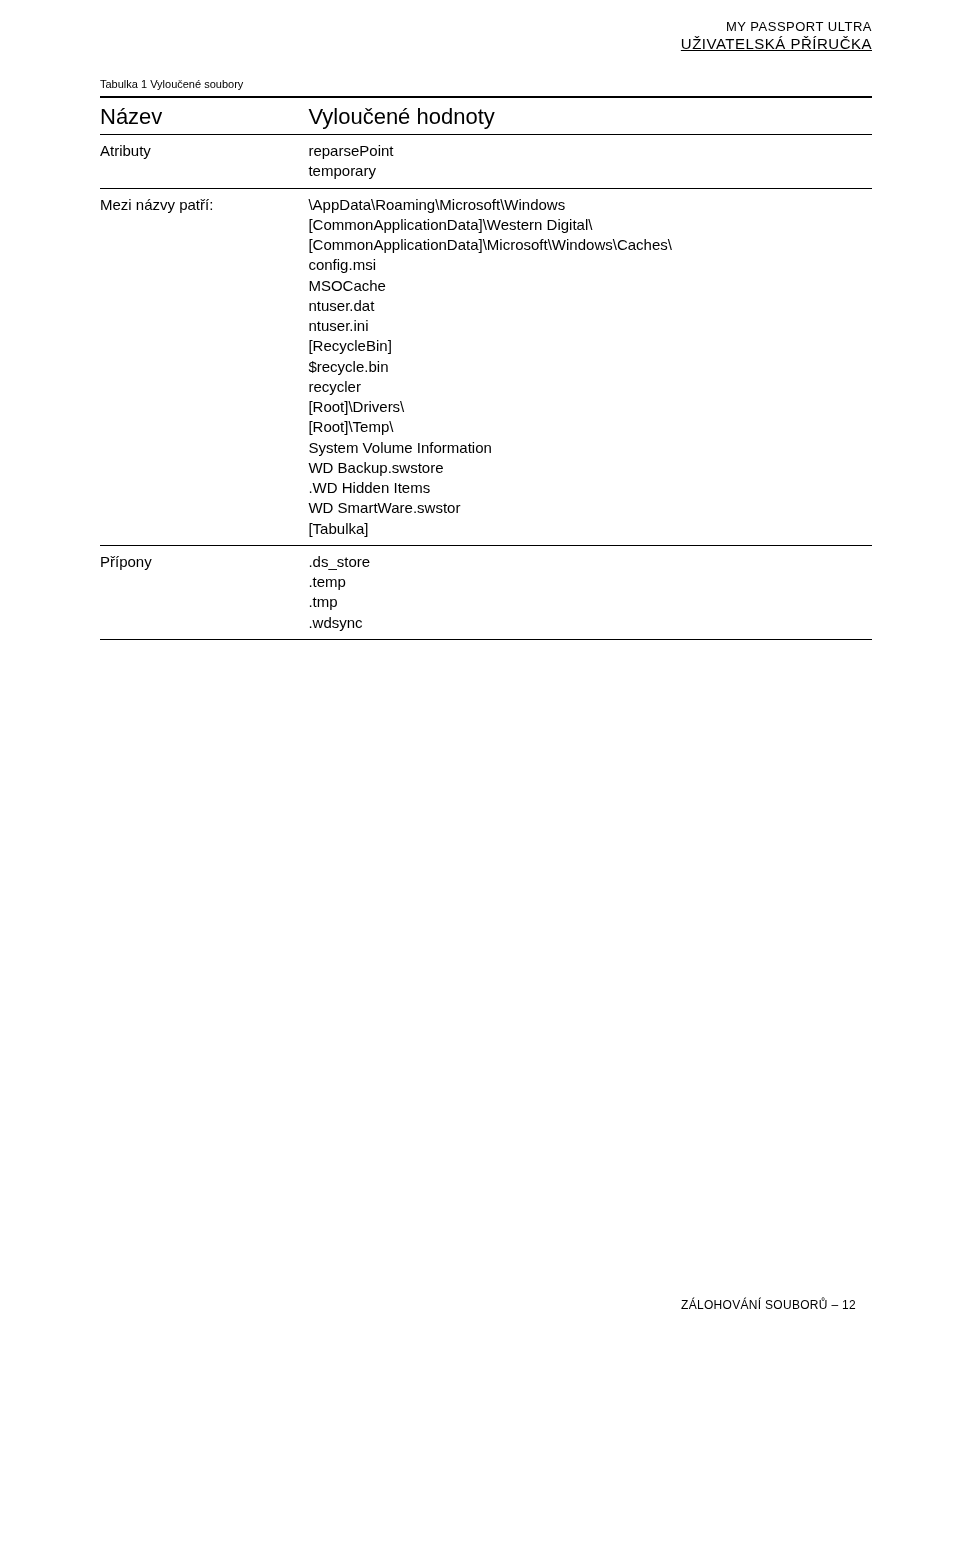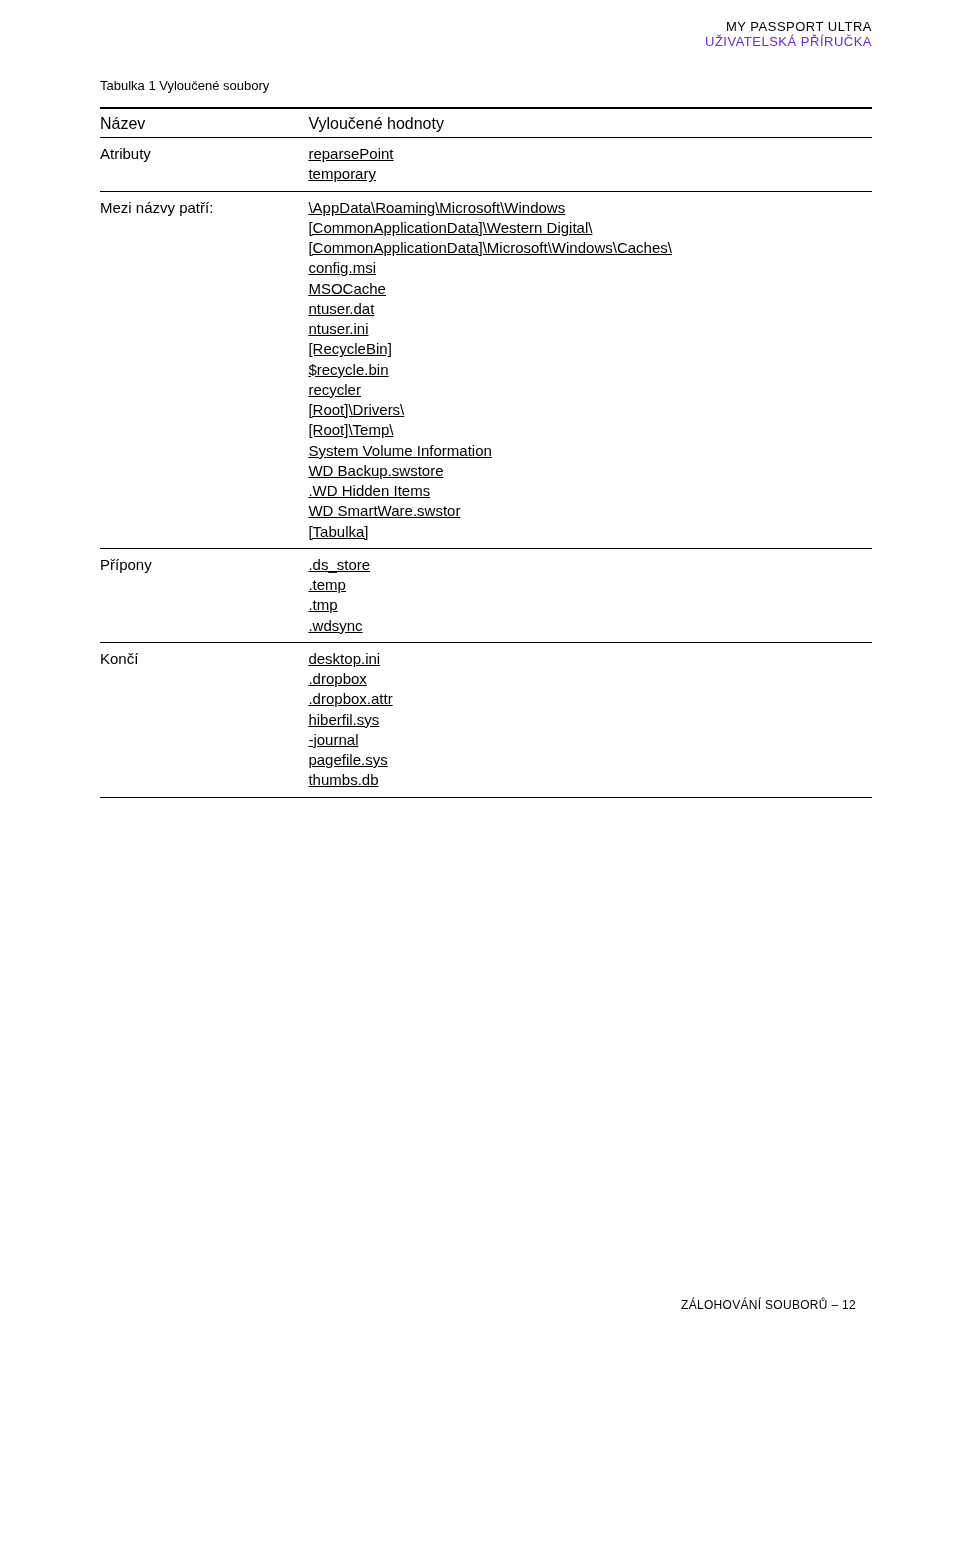--- a/index.html
+++ b/index.html
@@ -23,55 +23,56 @@
     right: 88px;
     text-align: right;
     line-height: 1.15;
   }
   .header-line1 {
     font-size: 13px;
     letter-spacing: 0.5px;
     color: #000;
   }
   .header-line2 {
-    font-size: 13px;
+    font-size: 15px;
     letter-spacing: 0.5px;
-    color: #6d28d9;
+    color: #000000;
+    text-decoration: underline;
   }
   .caption {
-    font-size: 13px;
+    font-size: 11px;
     margin-top: 48px;
-    margin-bottom: 14px;
+    margin-bottom: 6px;
   }
   table.excl {
     width: 100%;
     border-collapse: collapse;
     font-size: 15px;
   }
   table.excl th {
     text-align: left;
     font-weight: normal;
-    font-size: 16px;
+    font-size: 22px;
     padding: 6px 0 4px 0;
     border-top: 2px solid #000;
     border-bottom: 1px solid #000;
   }
   table.excl td {
     vertical-align: top;
     padding: 6px 0;
     border-bottom: 1px solid #000;
     font-size: 15px;
     line-height: 1.35;
   }
   table.excl td.label {
     width: 27%;
     font-size: 15px;
     padding-right: 10px;
   }
-  .val-line { display: block; text-decoration: underline; }
+  .val-line { display: block; }
   .footer {
     position: absolute;
     bottom: 38px;
     right: 104px;
     font-size: 12px;
     letter-spacing: 0.3px;
   }
 </style>
 </head>
 <body>
@@ -124,30 +125,18 @@
         </tr>
         <tr>
           <td class="label">Přípony</td>
           <td>
             <span class="val-line">.ds_store</span>
             <span class="val-line">.temp</span>
             <span class="val-line">.tmp</span>
             <span class="val-line">.wdsync</span>
           </td>
         </tr>
-        <tr>
-          <td class="label">Končí</td>
-          <td>
-            <span class="val-line">desktop.ini</span>
-            <span class="val-line">.dropbox</span>
-            <span class="val-line">.dropbox.attr</span>
-            <span class="val-line">hiberfil.sys</span>
-            <span class="val-line">-journal</span>
-            <span class="val-line">pagefile.sys</span>
-            <span class="val-line">thumbs.db</span>
-          </td>
-        </tr>
       </tbody>
   </table>
 
   <div class="footer">ZÁLOHOVÁNÍ SOUBORŮ – 12</div>
 
 </div>
 
 </body></html>

